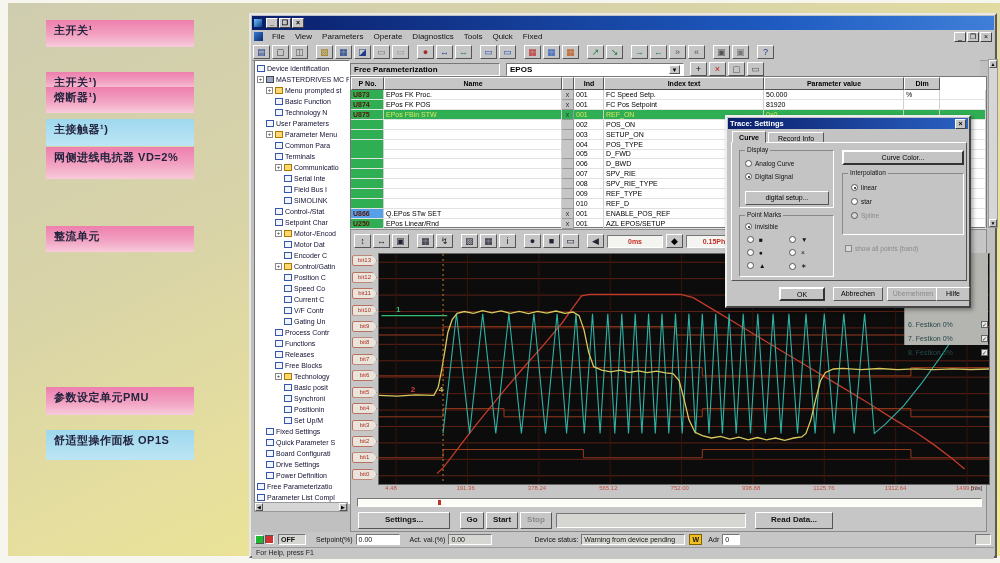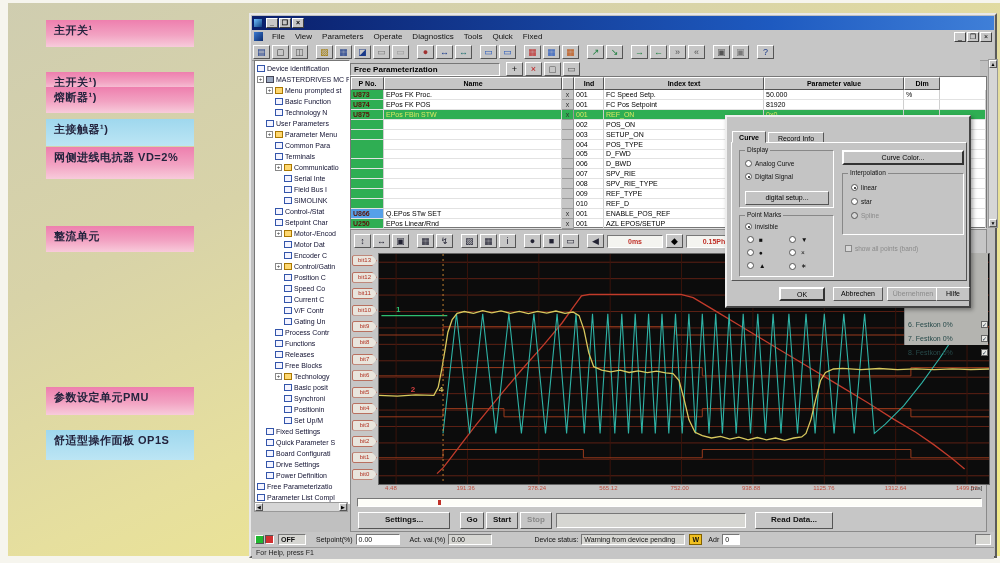--- a/index.html
+++ b/index.html
@@ -346,20 +346,24 @@
           <span>Parameter List Compl</span>
         </div>
       </div>
     <div id="tree-hscroll">
       <span class="scr-btn" style="top:0;left:0;">◀</span>
       <span class="scr-btn" style="top:0;left:84px;">▶</span>
     </div>
 
     <div id="param-head">
       <span id="param-title">Free Parameterization</span>
+      <span id="param-combo">
+        <span>EPOS</span>
+        <span class="combo-arrow">▼</span>
+      </span>
       <span id="param-head-btns" style="display:flex;margin-left:5px;">
           <span class="tb-btn" style="color: rgb(17, 17, 17);">+</span>
           <span class="tb-btn" style="color: rgb(192, 24, 24);">×</span>
           <span class="tb-btn" style="color: rgb(85, 85, 85);">▢</span>
           <span class="tb-btn" style="color: rgb(85, 85, 85);">▭</span>
         </span>
     </div>
 
     <div id="table">
         <div class="th" style="left: 0px; width: 33px;">P No.</div>
@@ -616,20 +620,24 @@
       <span style="margin-left:42px;">Device status:</span>
       <span class="st-fld" style="width:104px;margin-left:3px;background:#d6d6d2;">Warning from device pending</span>
       <span style="width:13px;height:11px;margin-left:4px;background:#f0c020;border:1px solid #806000;font-weight:bold;text-align:center;line-height:10px;box-sizing:border-box;">W</span>
       <span style="margin-left:6px;">Adr</span>
       <span class="st-fld" style="width:18px;margin-left:3px;">0</span>
       <span class="st-fld" style="width:16px;margin-left:auto;margin-right:3px;background:#d6d6d2;"></span>
     </div>
     <div id="helpbar">For Help, press F1</div>
 
     <div id="dialog">
+      <div id="dlg-title">
+        <span style="flex:1;">Trace: Settings</span>
+        <span class="winbtn" style="width:11px;height:10px;">×</span>
+      </div>
       <span class="tab" style="left:5px;width:34px;border-bottom:1px solid #c4c4c4;z-index:2;font-weight:bold;">Curve</span>
       <span class="tab" style="left:41px;width:56px;top:15px;height:11px;">Record Info</span>
       <div id="dlg-frame"></div>
 
       <div class="grp" style="left:12px;top:33px;width:95px;height:58px;">
         <span class="grp-lab">Display</span>
       </div>
       <div class="d-row" style="left:18px;top:43px;">
         <span class="radio"></span>
         <span style="margin-left:3px;">Analog Curve</span>

